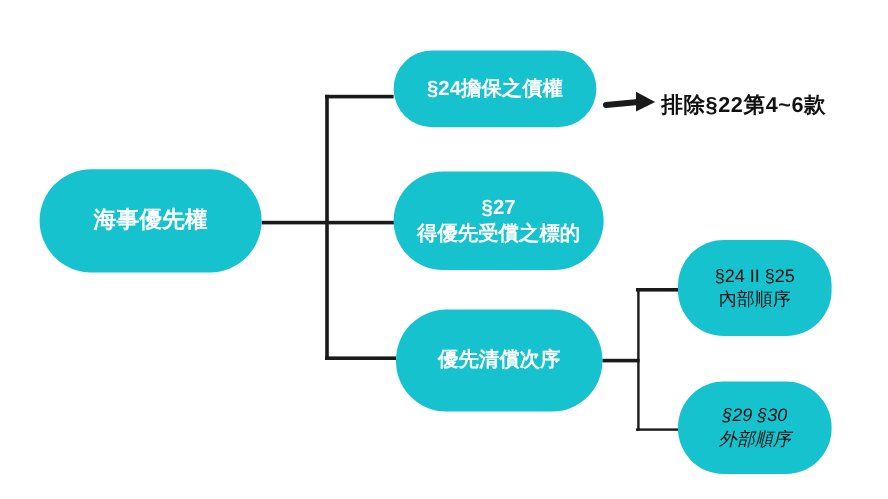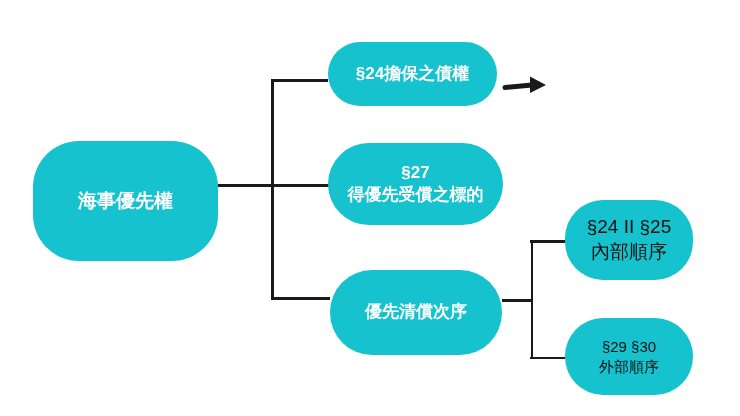--- a/index.html
+++ b/index.html
@@ -24,26 +24,26 @@
     display:flex;flex-direction:column;align-items:center;justify-content:center;
     text-align:center;line-height:1.3;
   }
   .node .lbl{display:block;}
   .light{color:var(--node-text-light);font-weight:bold;}
   .dark{color:var(--node-text-dark);font-weight:500;}
   .line{position:absolute;background:var(--connector);}
   .h{height:2.5px;}
   .v{width:2.5px;}
   
-  .n-root     {left:33px;  top:141px; width:185px; height:120px; border-radius:46px; font-size:19px;}
+  .n-root     {left:33px;  top:141px; width:185px; height:86px; border-radius:46px; font-size:19px;}
   .n-s24      {left:328px; top:42px;  width:169px; height:64px; border-radius:40px; font-size:17px;}
   .n-s27      {left:328px; top:143px; width:175px; height:82px; border-radius:41px; font-size:17px;}
-  .n-order    {left:330px; top:258px; width:172px; height:85px; border-radius:42px; font-size:17px;margin-top:12px;}
-  .n-external {left:565px; top:200px; width:128px; height:80px; border-radius:38px; font-size:19px;}
-  .n-internal {left:565px; top:318px; width:128px; height:77px; border-radius:38px; font-size:15px;}
+  .n-order    {left:330px; top:258px; width:172px; height:85px; border-radius:42px; font-size:17px;}
+  .n-external {left:565px; top:200px; width:128px; height:80px; border-radius:38px; font-size:15px;}
+  .n-internal {left:565px; top:318px; width:128px; height:77px; border-radius:38px; font-size:15px;font-style:italic;}
   .annotation{
     position:absolute;left:551px;top:75px;width:170px;
     font-size:18px;font-weight:bold;color:var(--node-text-dark);
     white-space:nowrap;letter-spacing:0.5px;
   }
   .arrow{position:absolute;left:502px;top:72px;}
 </style>
 </head>
 <body>
 
@@ -84,14 +84,15 @@
   <div class="node n-internal dark">
     <span class="lbl">§29 §30</span>
     <span class="lbl">外部順序</span>
   </div>
 
   <svg class="arrow" width="46" height="26" viewBox="0 0 46 26">
     <line x1="3" y1="15.5" x2="30" y2="13" stroke="#1a1a1a" stroke-width="5" stroke-linecap="round"></line>
     <polygon points="28,4.5 44,13 28,21" fill="#1a1a1a"></polygon>
   </svg>
 
+  <div class="annotation">排除§22第4~6款</div>
 
 </div>
 
 </body></html>

